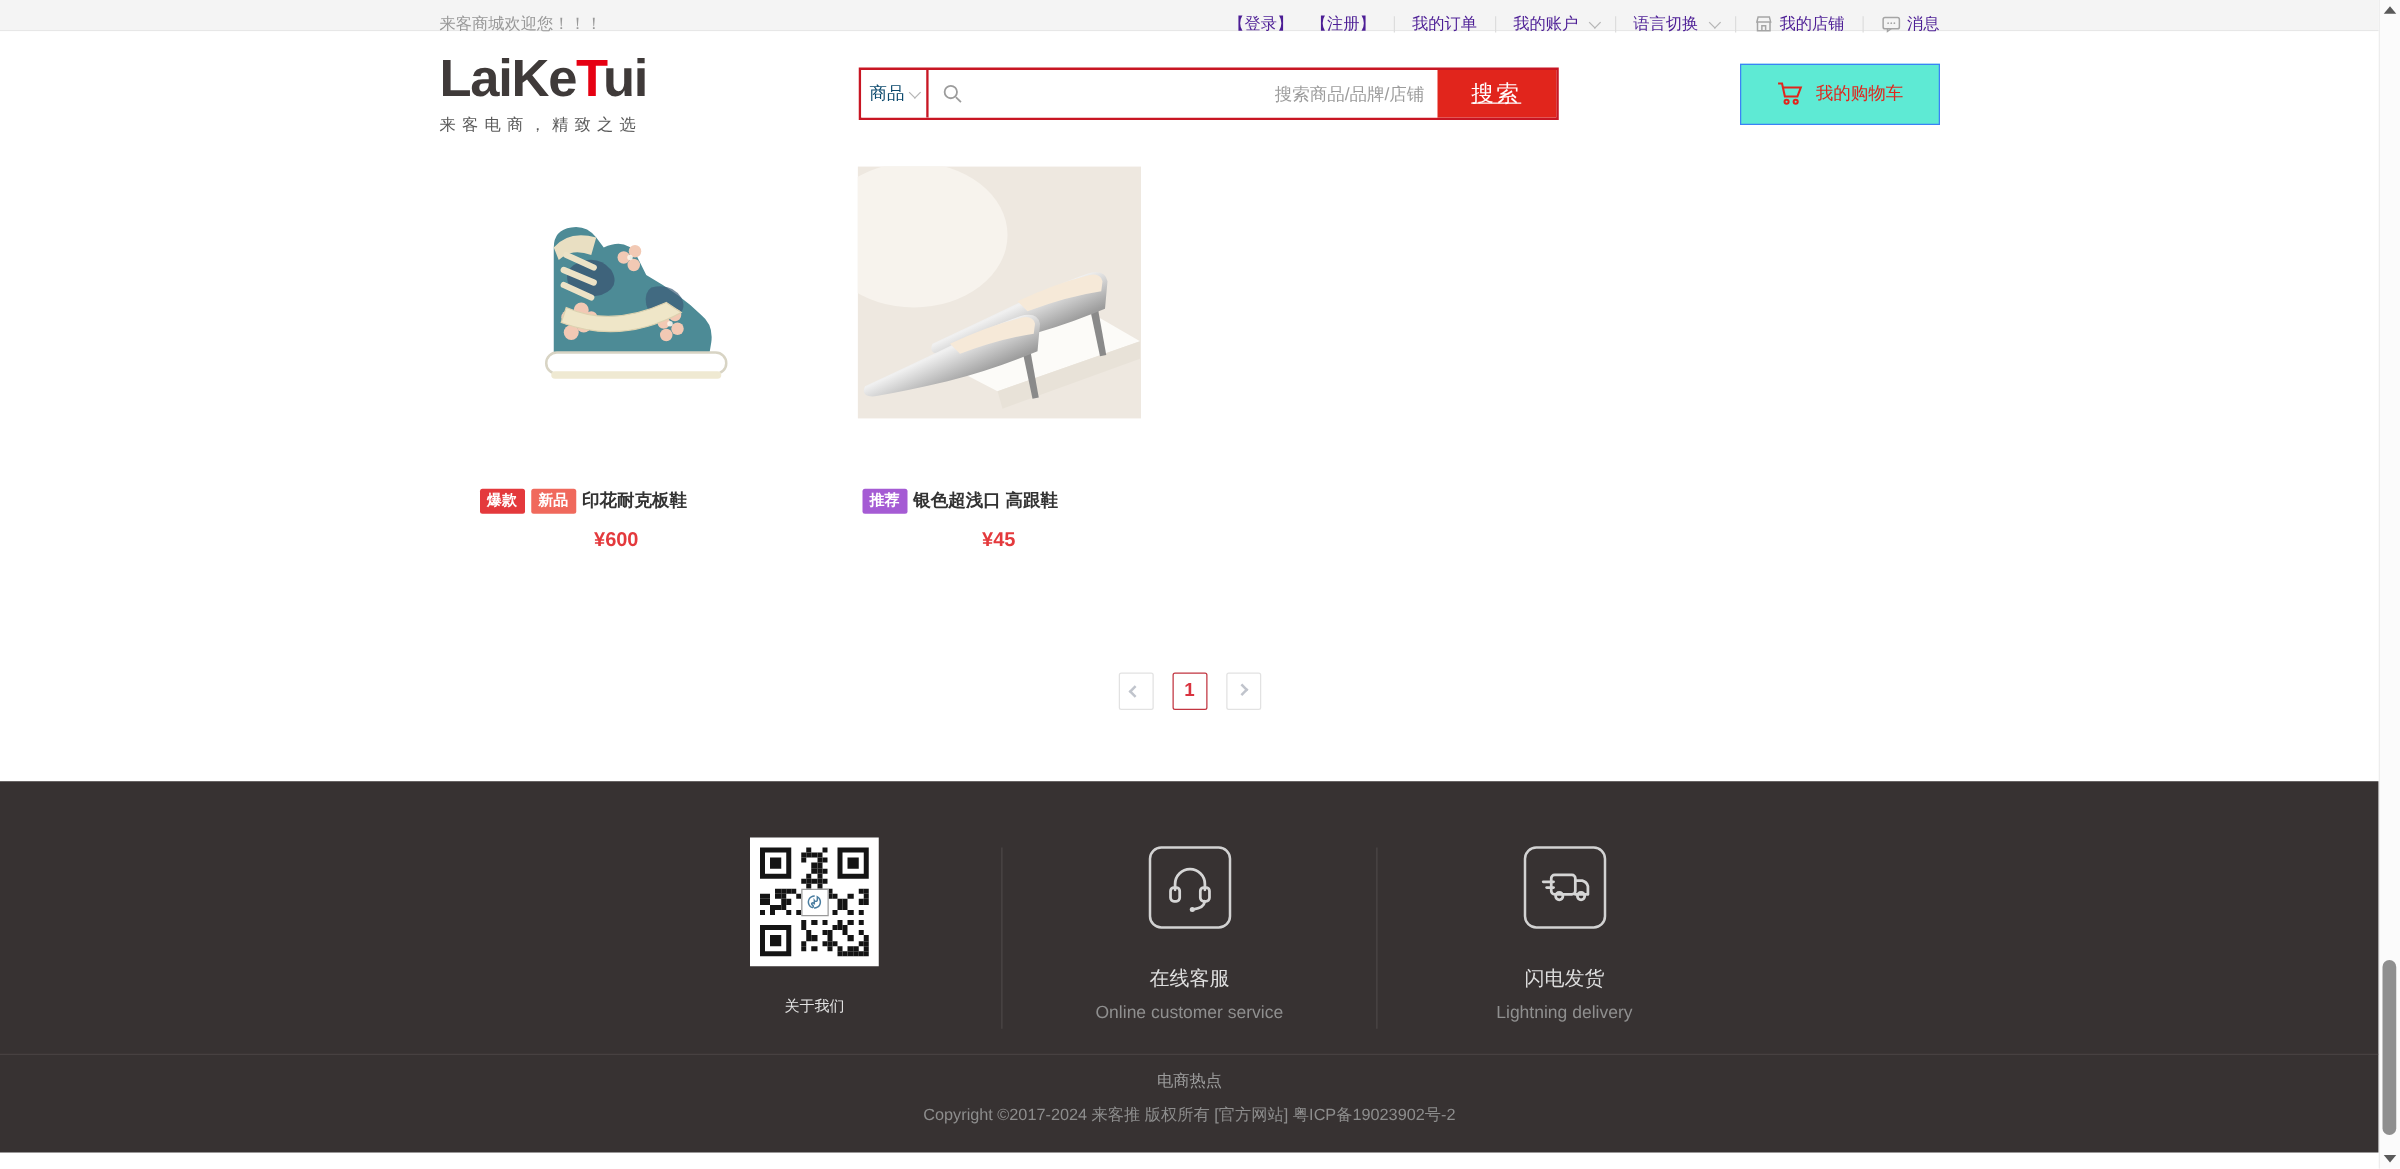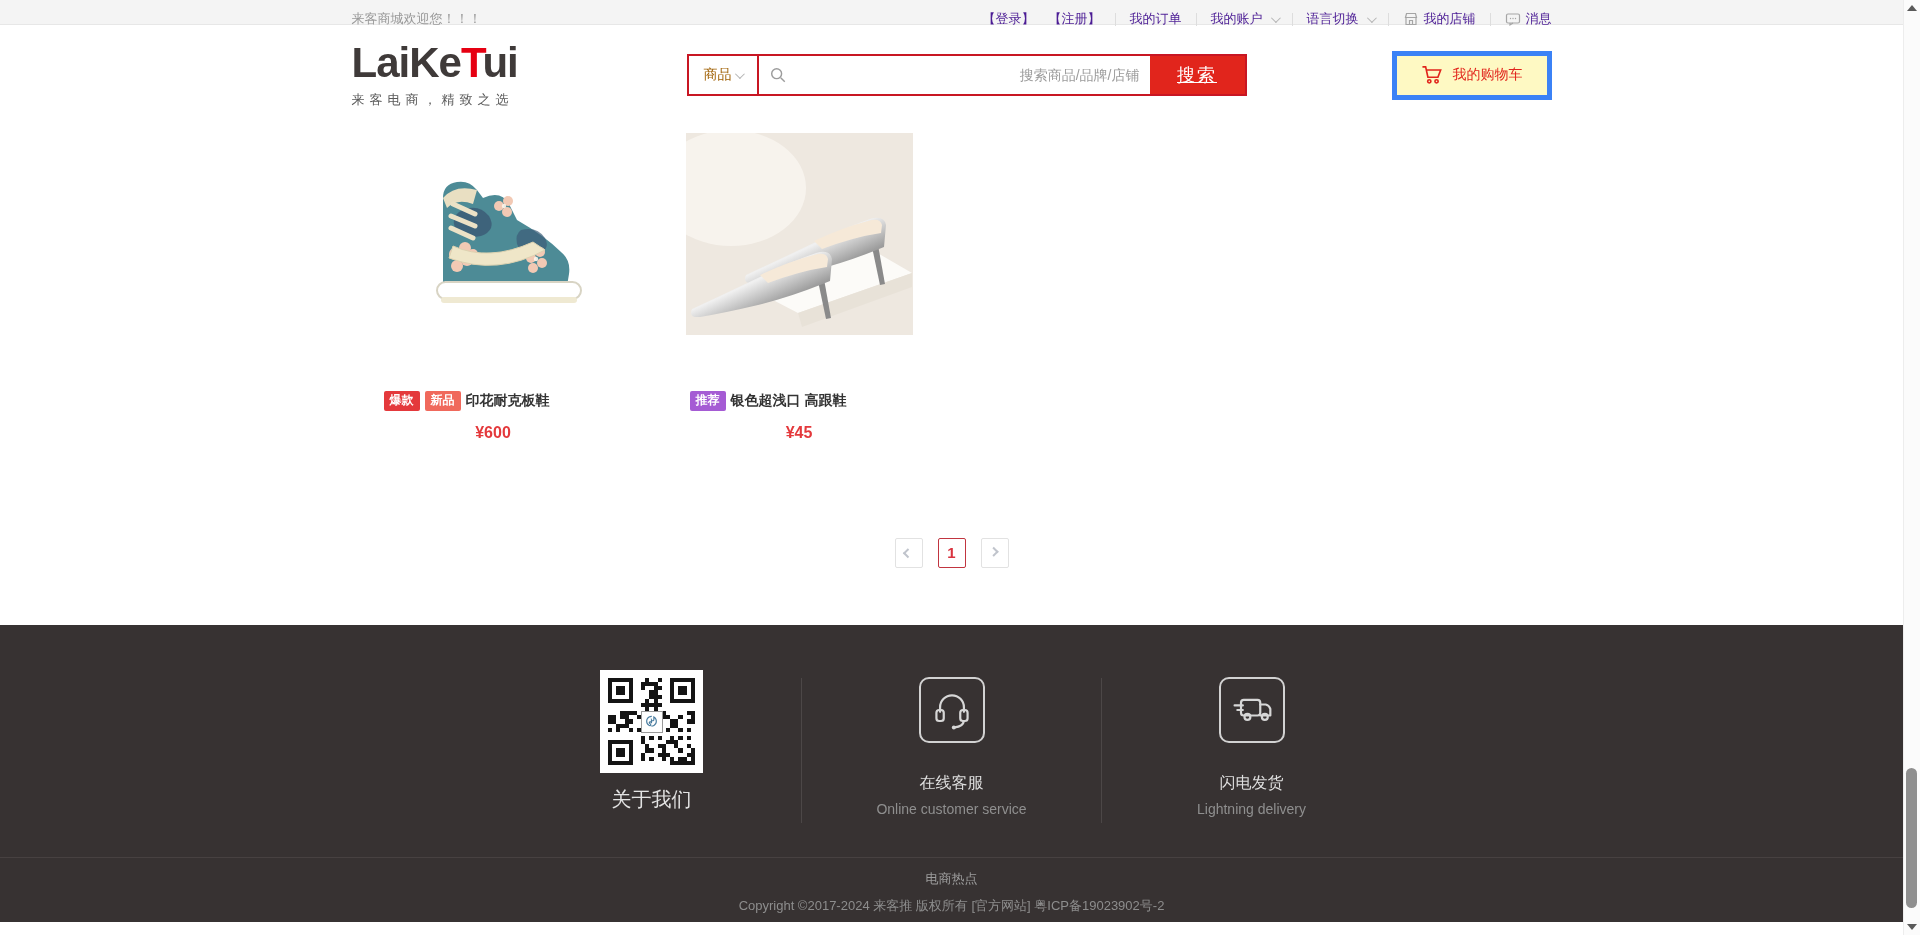--- a/index.html
+++ b/index.html
@@ -20,28 +20,28 @@
 
   
   .header { height:100px; background:#fff; }
   .header .container { display:flex; justify-content:space-between; align-items:center; height:100px; }
   .logo { width:190px; cursor:pointer; }
   .logo-text { font-size:42px; font-weight:bold; letter-spacing:-1px; color:#3f3a39; line-height:1; }
   .logo-text .accent { color:#e60012; }
   .logo-slogan { margin-top:7px; font-size:13px; color:#5a5a5a; letter-spacing:5px; white-space:nowrap; }
 
   .searchbar { display:flex; width:560px; height:42px; border:2px solid #c81623; }
-  .search-cat { width:70px; display:flex; align-items:center; justify-content:center; font-size:14px; color:#a16207; border-right:2px solid #c81623; cursor:pointer; background:#fff; }
+  .search-cat { width:54px; display:flex; align-items:center; justify-content:center; font-size:14px; color:#0c4a6e; border-right:2px solid #c81623; cursor:pointer; background:#fff; }
   .search-field { flex:1; display:flex; align-items:center; padding:0 10px; gap:8px; background:#fff; }
   .search-field svg { width:18px; height:18px; flex:none; }
   .search-input { border:none; outline:none; flex:1; font-size:14px; color:#333; font-family:inherit;text-align:right; }
   .search-input::placeholder { color:#9c9c9c; }
   .search-btn { width:95px; background:#e1251c; color:#fff; font-size:18px; border:none; cursor:pointer; font-family:inherit; letter-spacing:2px;text-decoration:underline; }
 
-  .cart-btn { width:160px; height:49px; border:5px solid #3b82f6; background:#fef9c3; display:flex; align-items:center; justify-content:center; gap:10px; cursor:pointer; }
+  .cart-btn { width:160px; height:49px; border:1px solid #3b82f6; background:#5eead4; display:flex; align-items:center; justify-content:center; gap:10px; cursor:pointer; }
   .cart-btn svg { width:22px; height:20px; }
   .cart-label { color:#e1251c; font-size:14px; }
 
   
   .main { height:500px; position:relative; }
   .grid { display:flex; gap:79px; padding:8px 0 0 28px; }
   .card { width:227px; cursor:pointer;font-weight:bold; }
   .card-img { height:202px; display:flex; align-items:center; justify-content:center; overflow:hidden; background:#fff; }
   .card-img svg { display:block; }
   .card-info { margin-top:56px; display:flex; align-items:center; gap:5px; font-size:14px; color:#333; padding-left:4px; }
@@ -62,27 +62,27 @@
   .svc-col { flex:1; display:flex; flex-direction:column; align-items:center; position:relative; }
   .svc-col:not(:last-child)::after { content:''; position:absolute; right:0; top:8px; height:145px; width:1px; background:#4c4747; }
   .qr-box { width:103px; height:103px; background:#fff; padding:8px; position:relative; }
   .qr-grid { width:87px; height:87px; display:grid; grid-template-columns:repeat(21,1fr); grid-template-rows:repeat(21,1fr); position:relative; }
   .qr-grid i { display:block; }
   .qr-grid i.on { background:#141414; }
   .finder { position:absolute; width:25px; height:25px; border:4px solid #141414; }
   .finder::after { content:''; position:absolute; inset:4px; background:#141414; }
   .finder.tl { top:8px; left:8px; } .finder.tr { top:8px; right:8px; } .finder.bl { bottom:8px; left:8px; }
   .qr-logo { position:absolute; top:50%; left:50%; width:22px; height:22px; transform:translate(-50%,-50%); background:#fff; border:1px solid #9a9a9a; display:flex; align-items:center; justify-content:center; color:#4a7da0; font-size:13px; font-weight:bold; }
-  .svc-label { margin-top:13px; font-size:20px; color:#e3e3e3; }
+  .svc-label { margin-top:24px; font-size:12px; color:#e3e3e3; }
   .icon-box { margin-top:7px; width:66px; height:66px; border:2px solid #d2d2d2; border-radius:10px; display:flex; align-items:center; justify-content:center; }
   .icon-box svg { width:44px; height:44px; }
   .svc-title { margin-top:30px; font-size:16px; color:#dedede; }
   .svc-sub { margin-top:7px; font-size:14px; color:#8f8f8f; }
 
-  .footer-bottom { margin-top:40px; border-top:1px solid #474141; text-align:center; }
+  .footer-bottom { margin-top:26px; border-top:1px solid #474141; text-align:center; }
   .hotspot { padding-top:12px; font-size:13px; color:#9c9c9c; cursor:pointer; display:inline-block; }
   .copyright { margin-top:9px; font-size:13px; color:#8d8d8d;text-align:center; }
 
   
   .float-panel { position:absolute; left:1735px; top:637px; width:81px; background:#fff; box-shadow:0 0 8px rgba(0,0,0,.10); z-index:20; }
   .float-cell { height:73px; display:flex; flex-direction:column; align-items:center; justify-content:center; cursor:pointer; }
   .float-cell:first-child { border-bottom:1px solid #ededed; }
   .float-cell svg { width:26px; height:26px; }
   .float-label { margin-top:6px; font-size:12.5px; color:#4c4c4c; }
 

